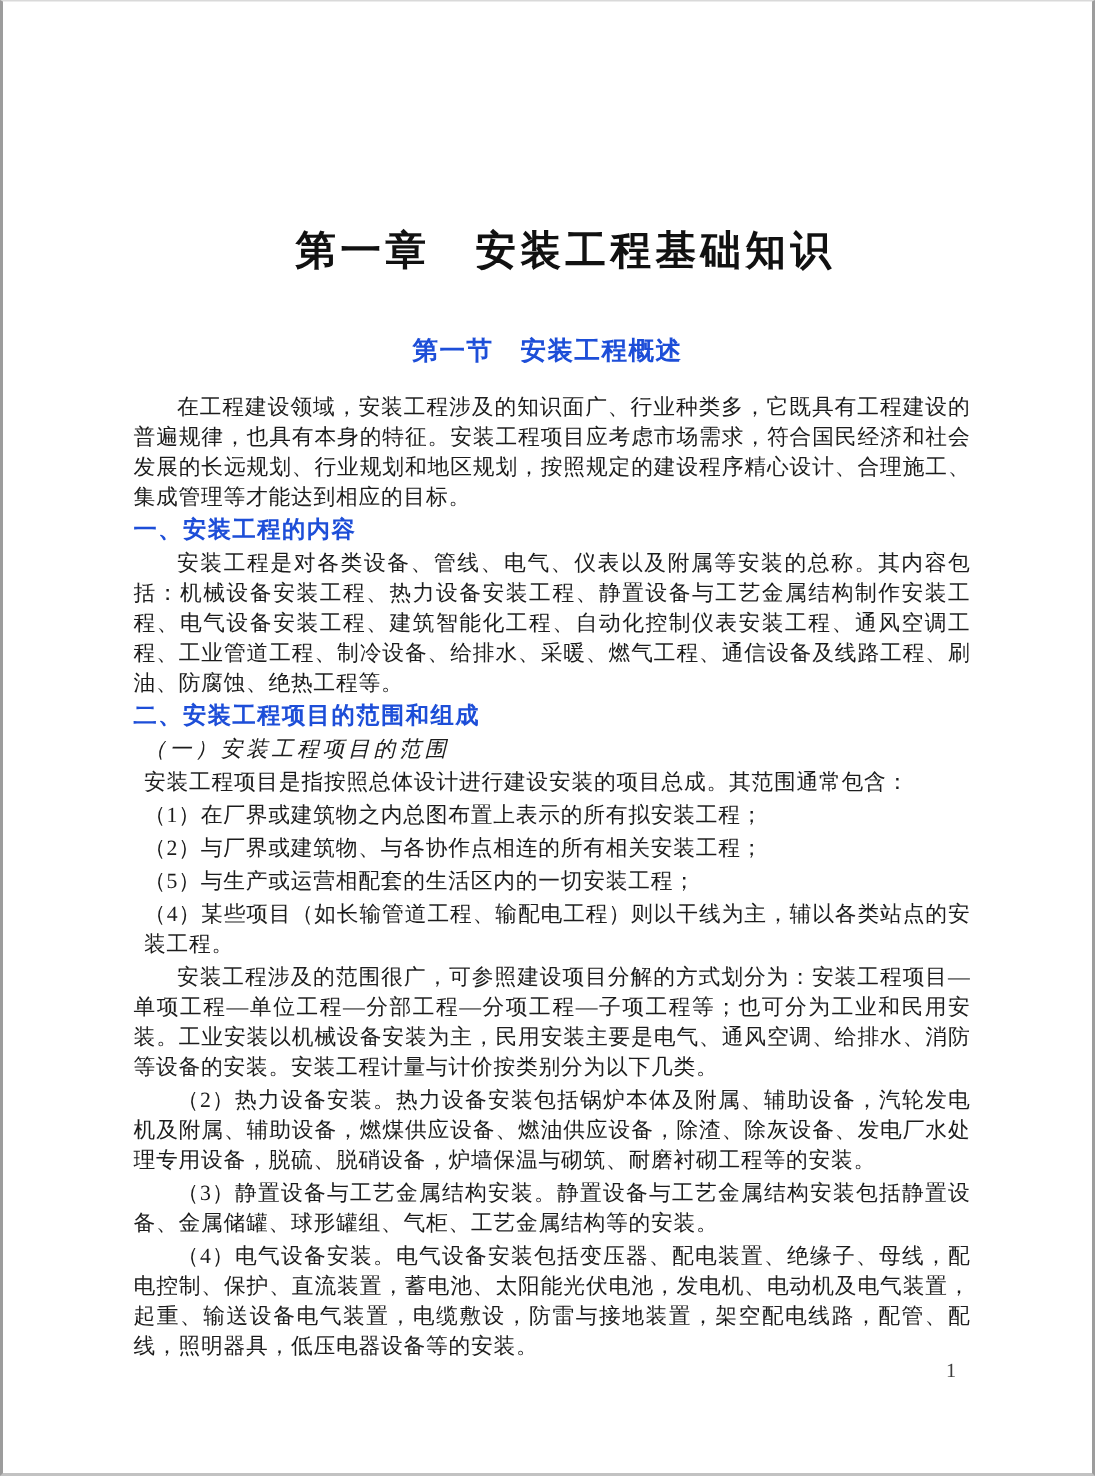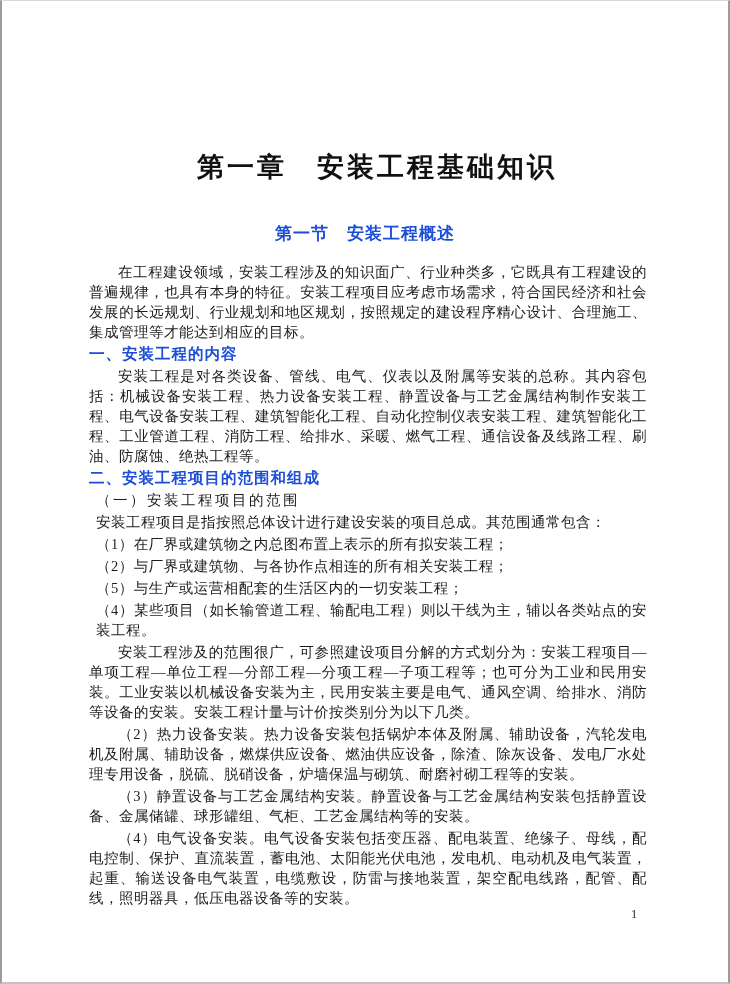--- a/index.html
+++ b/index.html
@@ -63,20 +63,21 @@
   .flush  { padding-left: 7px; }
   .hd {
     font-family: Liberation Serif, serif;
     font-size: 15.5px;
     font-weight: 700;
     color: #1d4ed8;
     margin: 5px 0;
     letter-spacing: 1px;
   }
   .kai {
+    font-style: italic;
     letter-spacing: 2.5px;
     padding-left: 7px;
     margin: 2px 0;
   }
   .page-number {
     position: absolute;
     top: 905px;
     left: 622px;
     width: 20px;
     text-align: center;
@@ -92,21 +93,21 @@
 
   <h1 class="chapter-title">第一章　安装工程基础知识</h1>
 
   <h2 class="section-title">第一节　安装工程概述</h2>
 
   <div class="body-col">
     <p class="indent">在工程建设领域，安装工程涉及的知识面广、行业种类多，它既具有工程建设的普遍规律，也具有本身的特征。安装工程项目应考虑市场需求，符合国民经济和社会发展的长远规划、行业规划和地区规划，按照规定的建设程序精心设计、合理施工、集成管理等才能达到相应的目标。</p>
 
     <p class="hd">一、安装工程的内容</p>
 
-    <p class="indent">安装工程是对各类设备、管线、电气、仪表以及附属等安装的总称。其内容包括：机械设备安装工程、热力设备安装工程、静置设备与工艺金属结构制作安装工程、电气设备安装工程、建筑智能化工程、自动化控制仪表安装工程、建筑智能化工程、工业管道工程、消防工程、给排水、采暖、燃气工程、通信设备及线路工程、刷油、防腐蚀、绝热工程等。</p>
+    <p class="indent">安装工程是对各类设备、管线、电气、仪表以及附属等安装的总称。其内容包括：机械设备安装工程、热力设备安装工程、静置设备与工艺金属结构制作安装工程、电气设备安装工程、建筑智能化工程、自动化控制仪表安装工程、通风空调工程、工业管道工程、制冷设备、给排水、采暖、燃气工程、通信设备及线路工程、刷油、防腐蚀、绝热工程等。</p>
 
     <p class="hd">二、安装工程项目的范围和组成</p>
 
     <p class="kai">（一）安装工程项目的范围</p>
 
     <p class="flush">安装工程项目是指按照总体设计进行建设安装的项目总成。其范围通常包含：</p>
 
     <p class="flush">（1）在厂界或建筑物之内总图布置上表示的所有拟安装工程；</p>
     <p class="flush">（2）与厂界或建筑物、与各协作点相连的所有相关安装工程；</p>
     <p class="flush">（5）与生产或运营相配套的生活区内的一切安装工程；</p>

